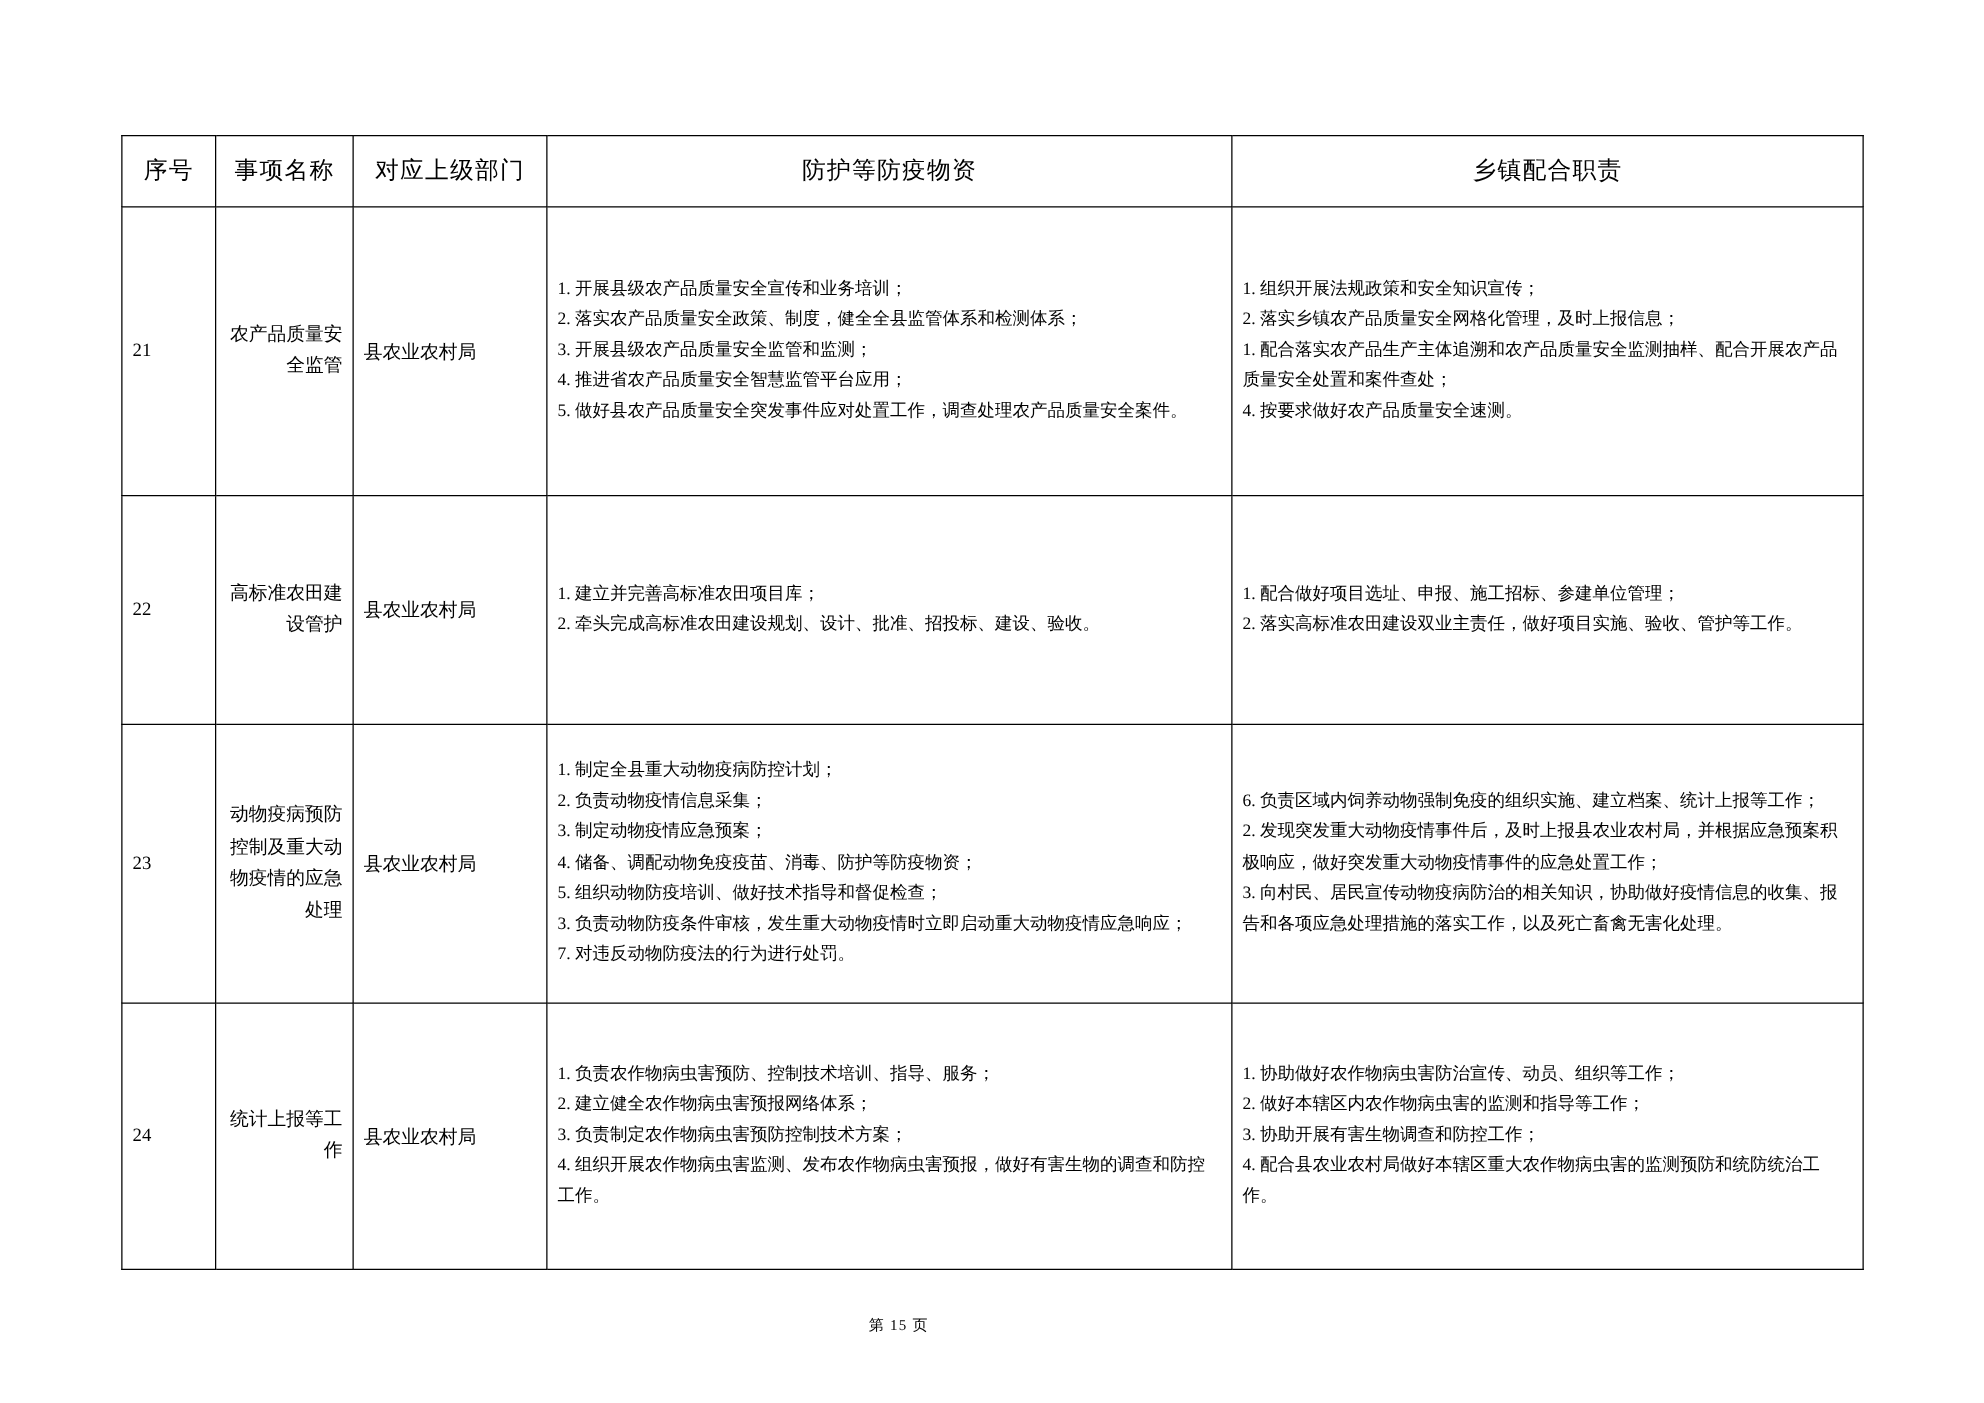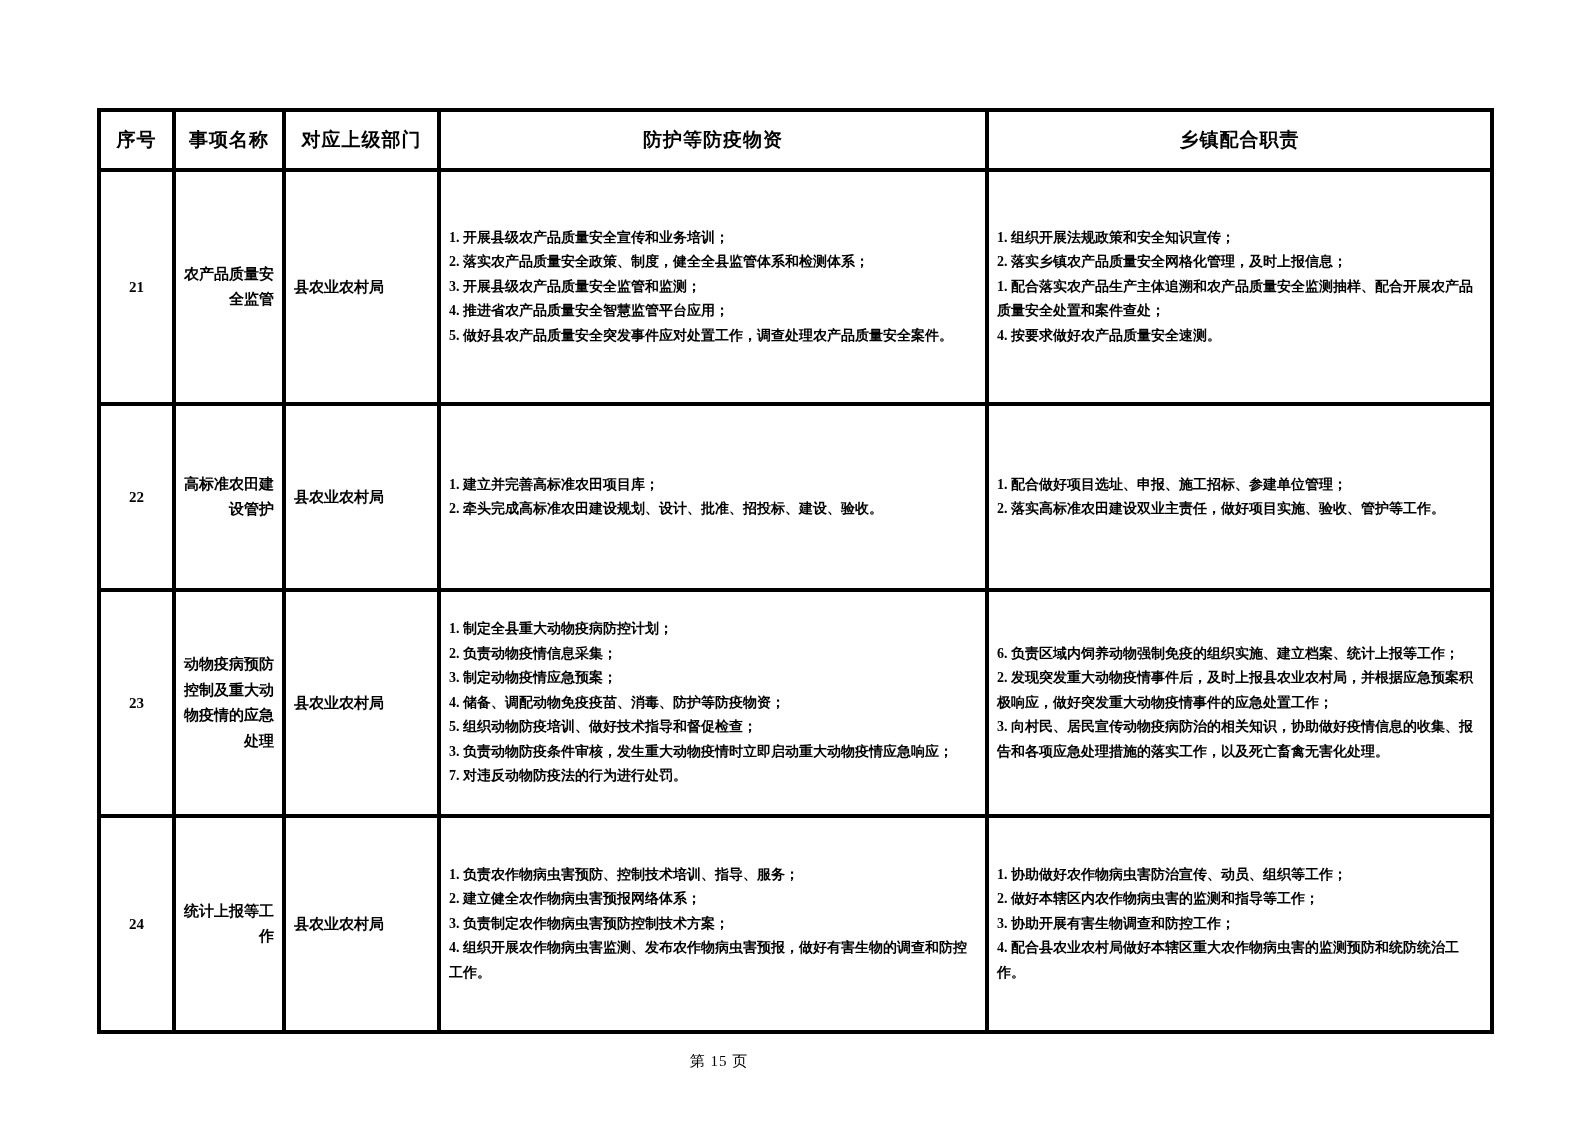--- a/index.html
+++ b/index.html
@@ -24,40 +24,39 @@
   }
   .doc-table {
     position: absolute;
     left: 97px;
     top: 108px;
     width: 1393px;
     border-collapse: collapse;
     table-layout: fixed;
   }
   .doc-table td, .doc-table th {
-    border: 4px solid #000000;
+    border: 1px solid #000000;
     vertical-align: middle;
     padding: 6px 8px;
-    font-weight: bold;
+    font-weight: normal;
   }
   thead td {
     text-align: center;
     font-size: 19px;
     height: 44px;
     line-height: 1.3;
     letter-spacing: 1px;
   }
   .col-no    { width: 75px; }
   .col-name  { width: 110px; }
   .col-dept  { width: 155px; }
   .col-duty  { width: 548px; }
   .col-town  { width: 505px; }
 
   td.cell-no {
-    text-align: center;
     font-size: 15px;
   }
   td.cell-name {
     text-align: right;
     font-size: 15px;
     line-height: 1.7;
   }
   td.cell-dept {
     font-size: 15px;
   }
@@ -75,21 +74,21 @@
   .lines > div {
     white-space: normal;
   }
 
   .footer {
     position: absolute;
     left: 0;
     top: 1052px;
     width: 1438px;
     text-align: center;
-    font-size: 15px;
+    font-size: 12px;
     letter-spacing: 1px;
   }
 </style>
 </head>
 <body>
 
 <div class="page">
 
   <table class="doc-table">
     <colgroup>

